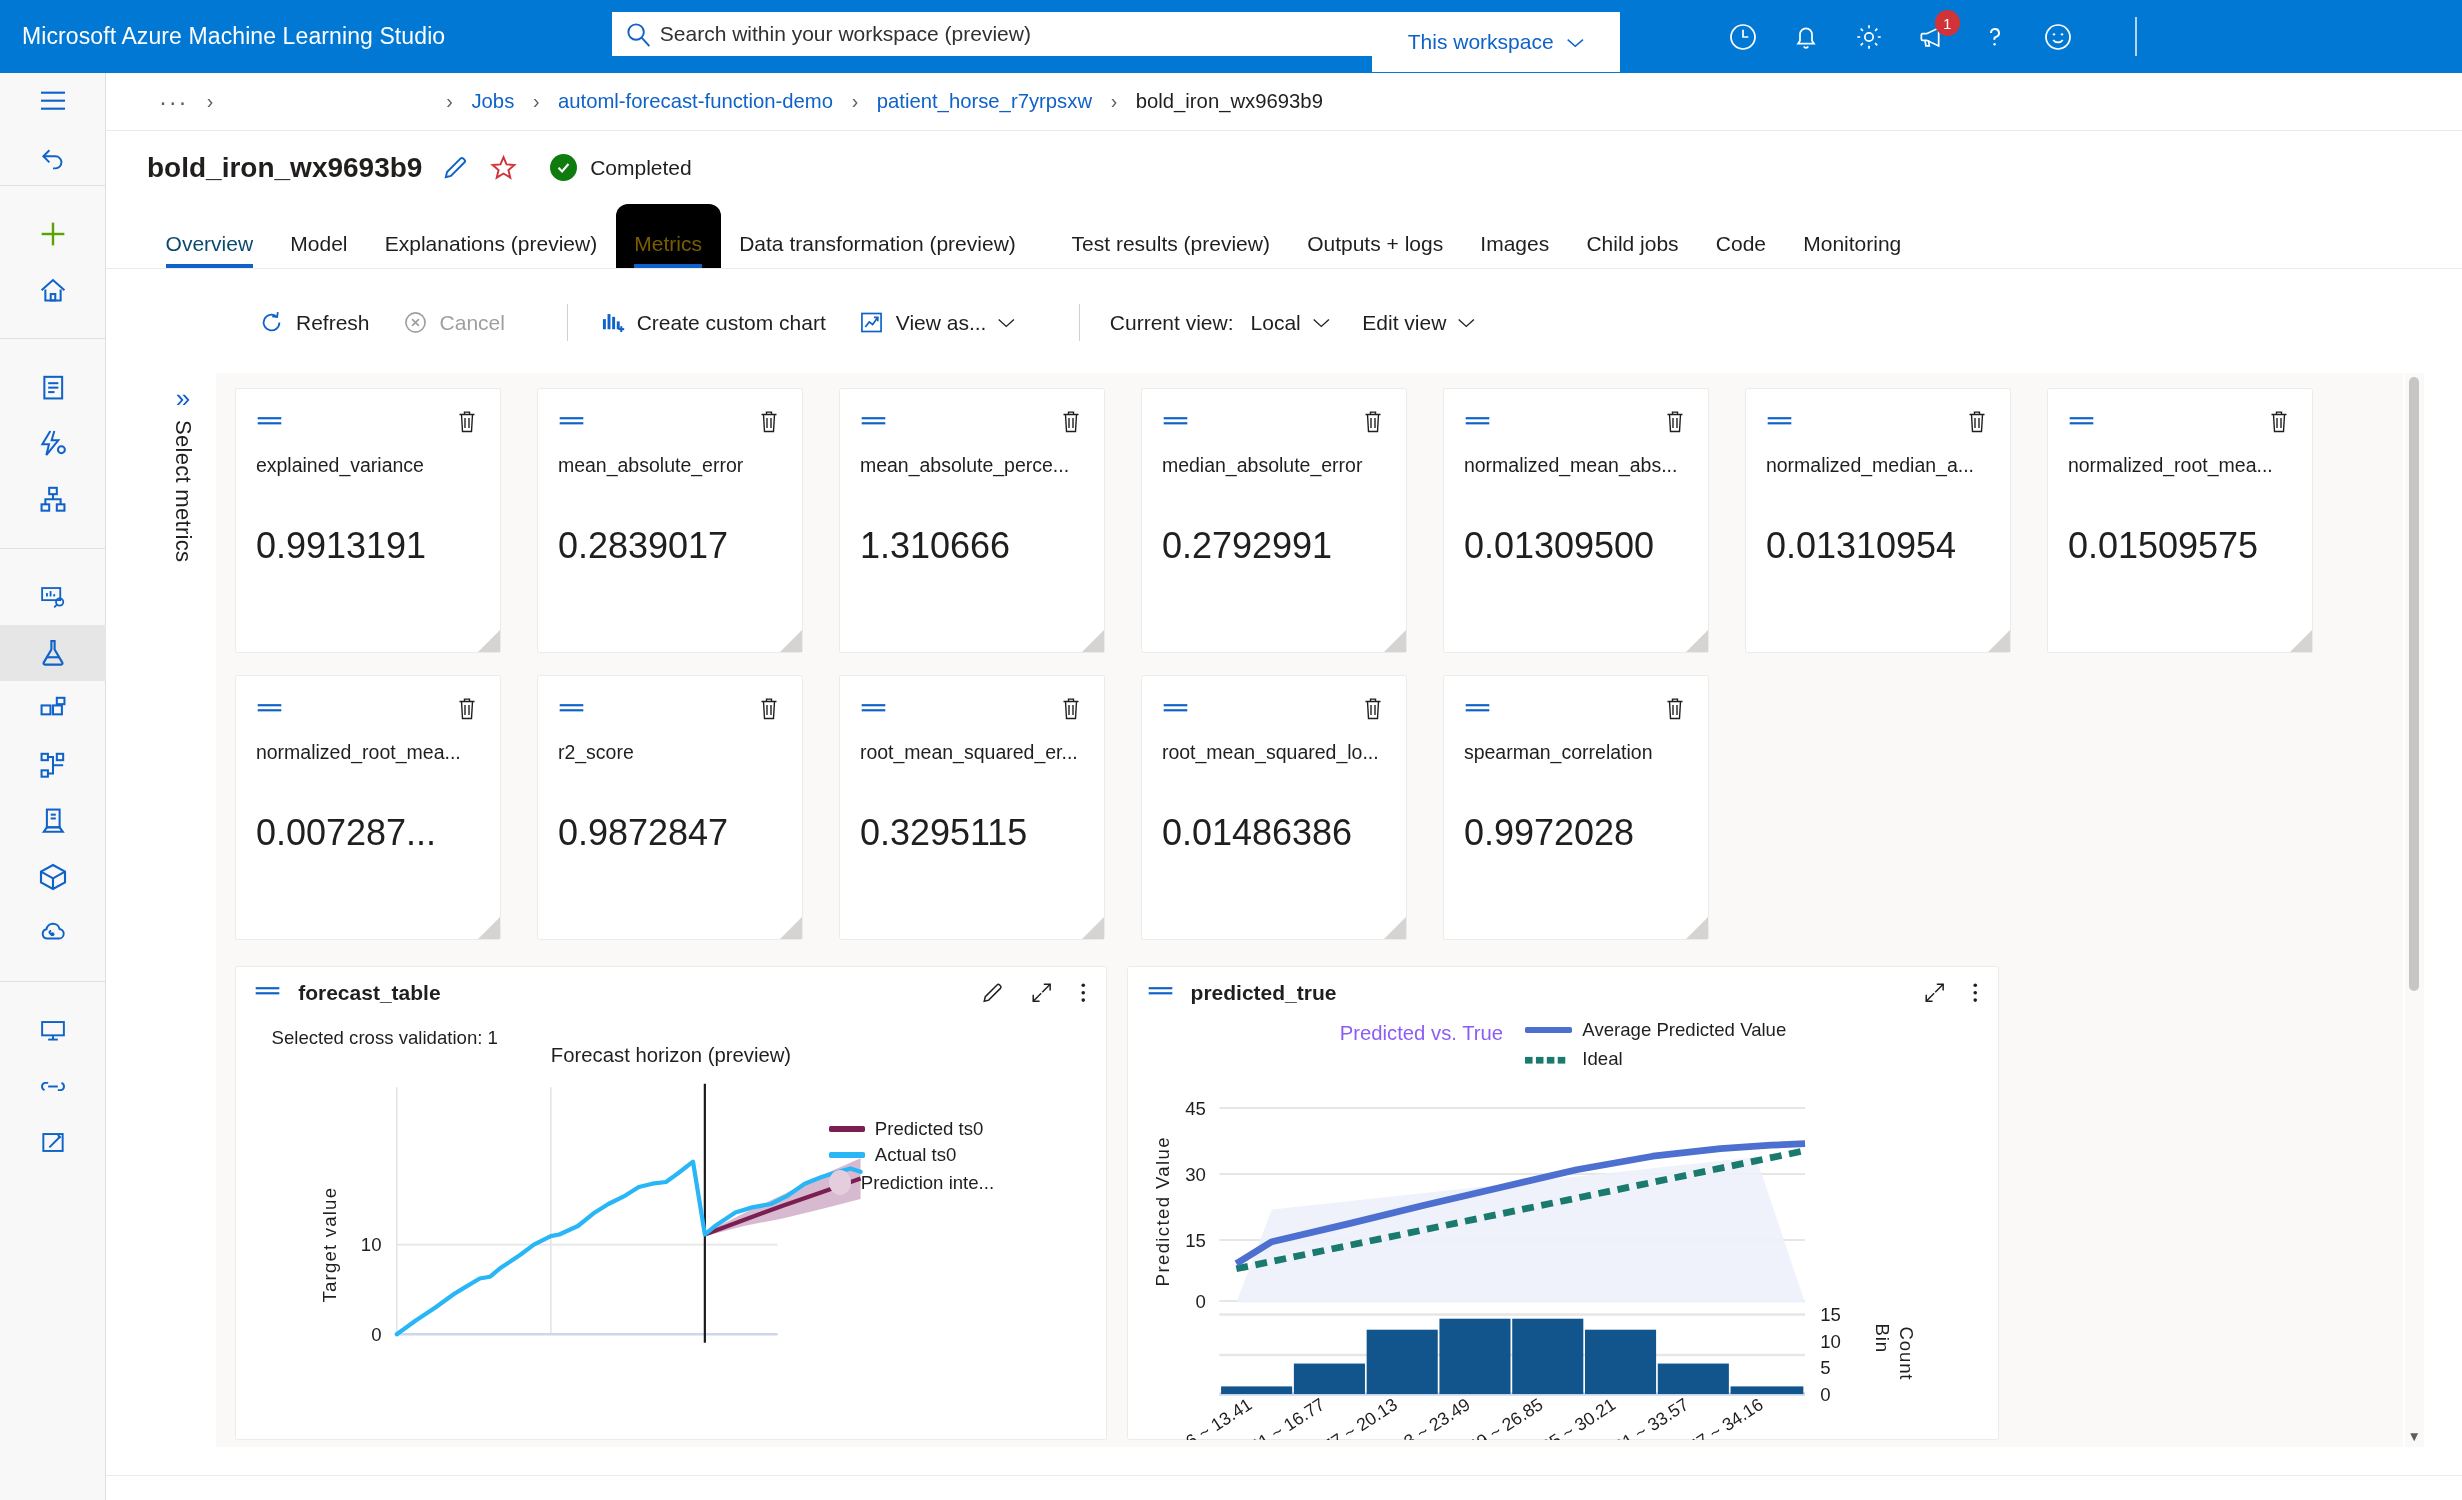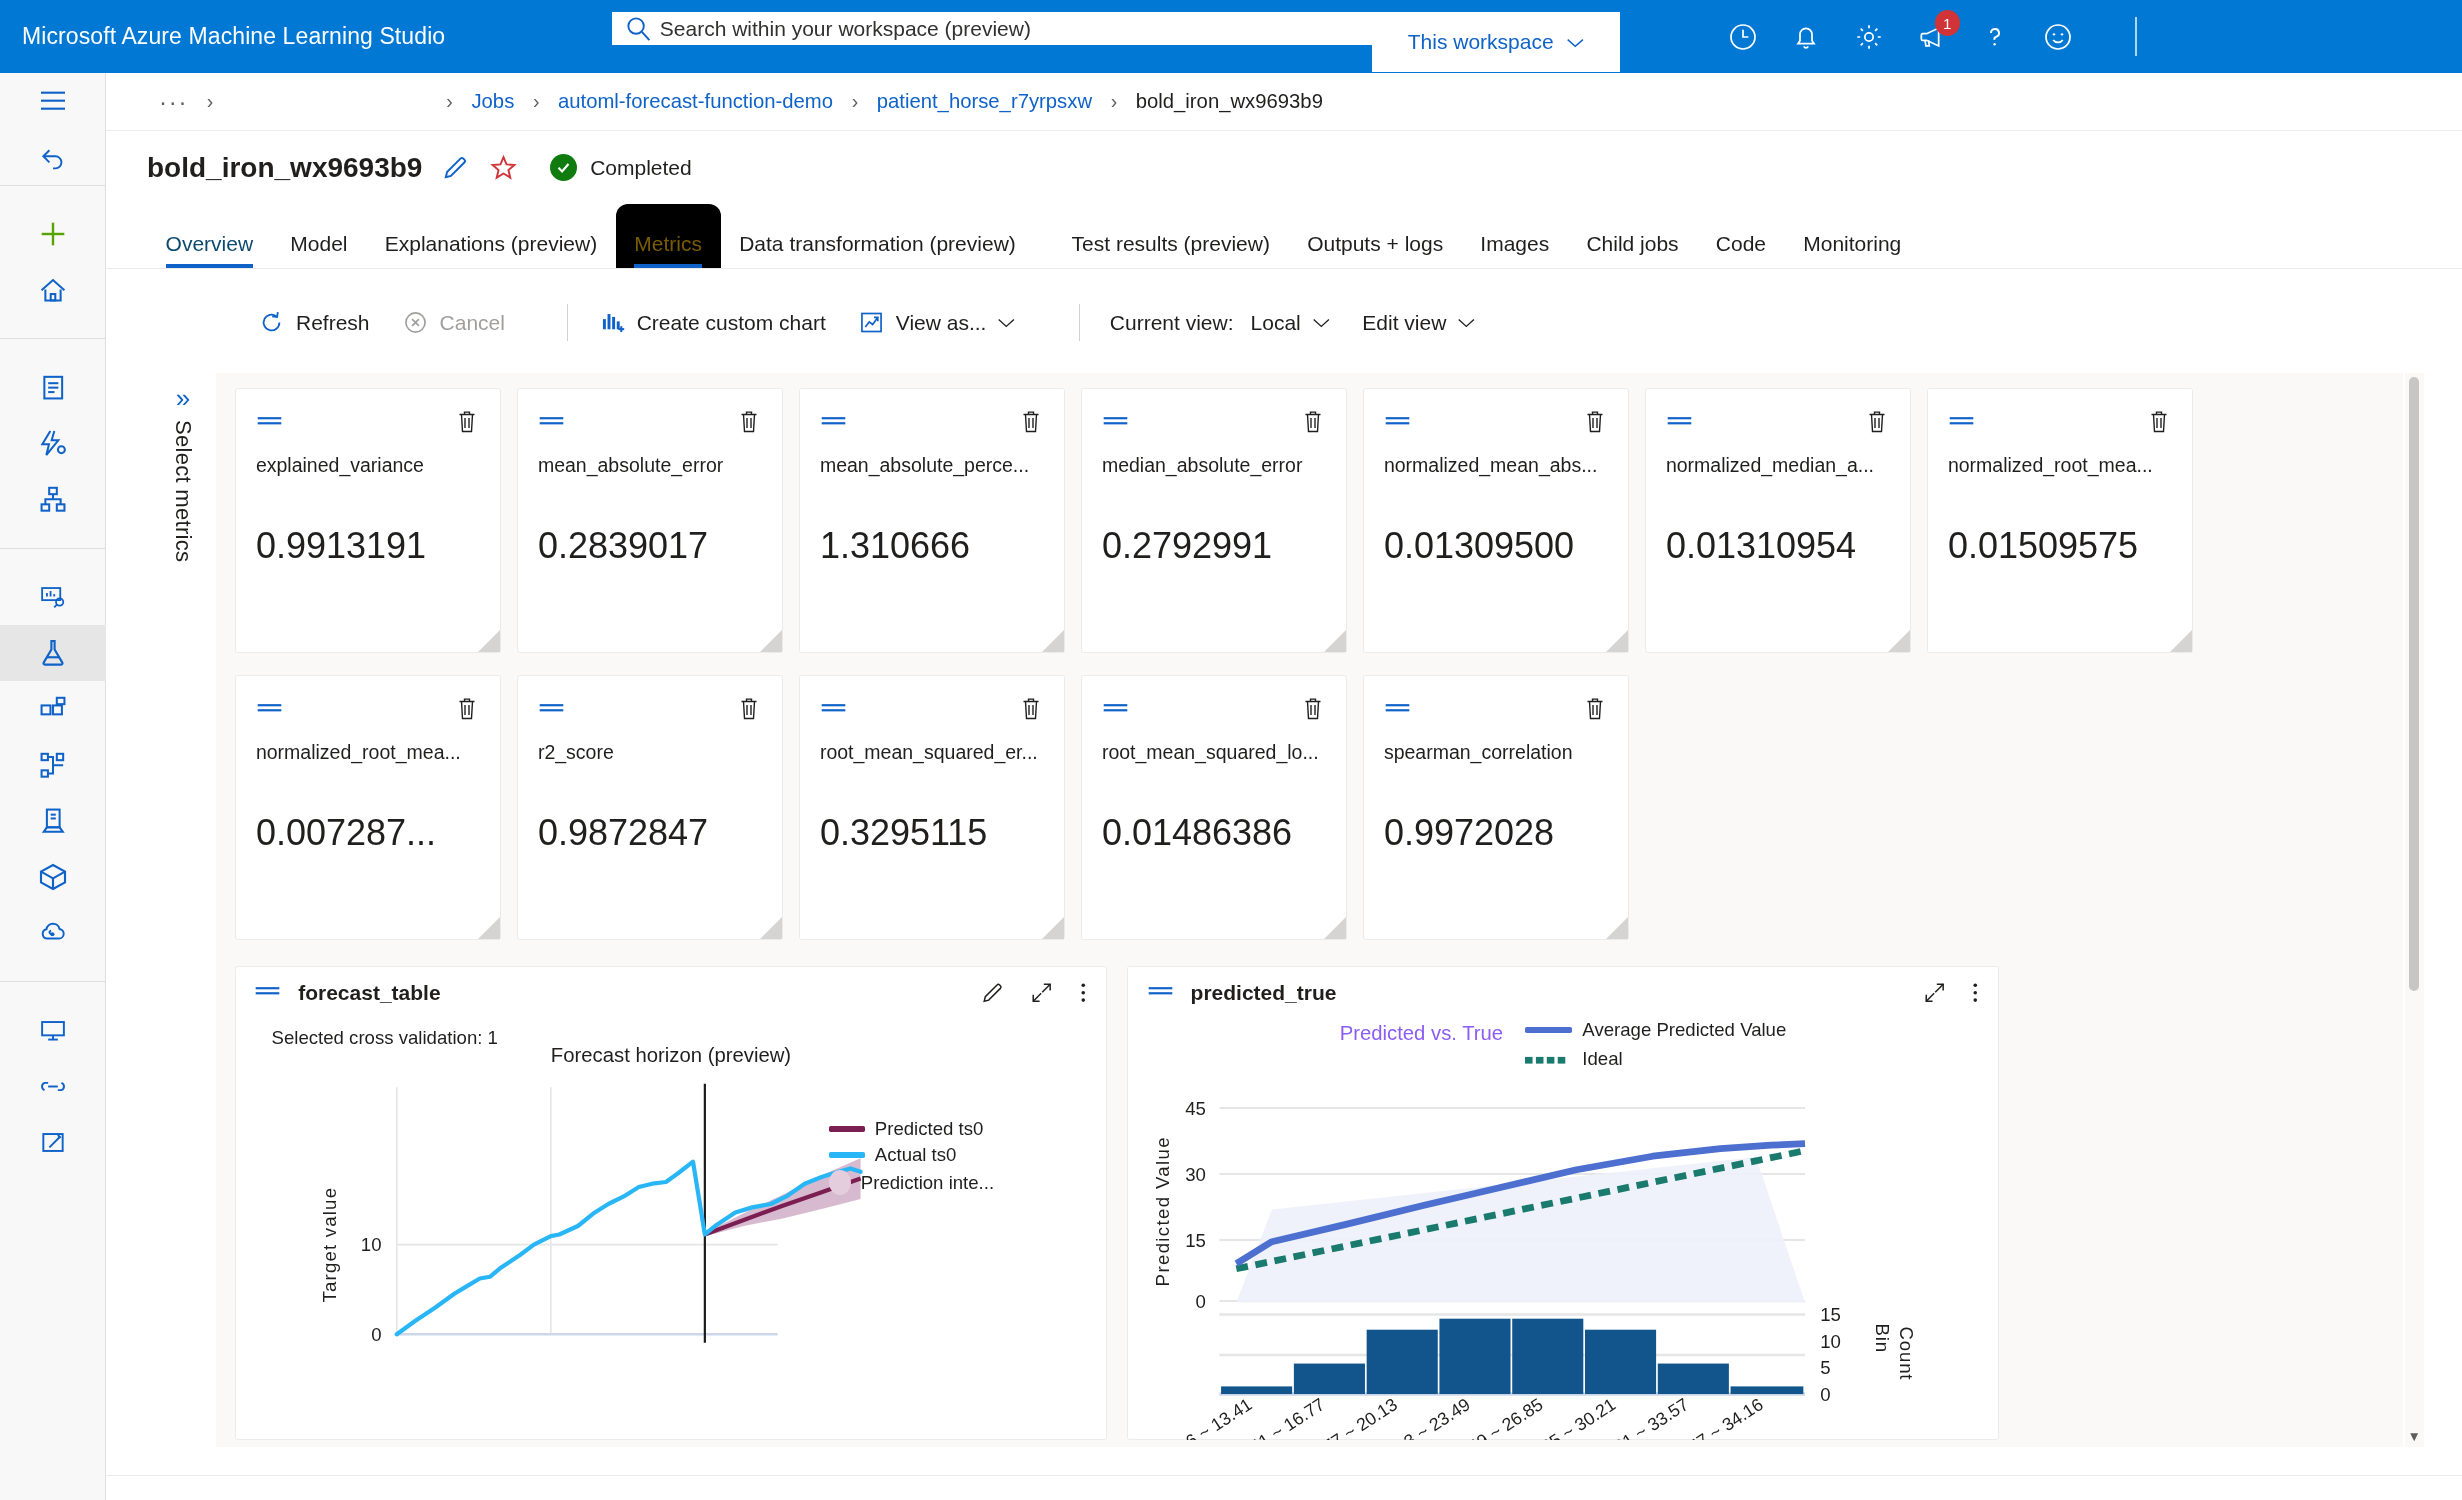--- a/index.html
+++ b/index.html
@@ -14,21 +14,21 @@
   
   #topbar {
     position: absolute; left: 0; top: 0; width: 2462px; height: 73px;
     background: #0078d4; display: flex; align-items: center;
   }
   #topbar .brand {
     color: #fff; font-size: 23px; margin-left: 22px; letter-spacing: 0.1px;
     white-space: nowrap;
   }
   #searchbox {
-    position: absolute; left: 612px; top: 12px; width: 1008px; height: 33px;
+    position: absolute; left: 612px; top: 12px; width: 1008px; height: 44px;
     background: #fff; display: flex; align-items: center; padding: 0 12px; justify-content: space-between;
   }
   #searchbox .mag { width: 29px; height: 29px; flex: none; margin-right: 6.8px; }
   #searchbox input {
     border: 0; outline: 0; flex: 1; font-size: 21px; color: #201f1e;
     font-family: "Liberation Sans", sans-serif; background: transparent;
   }
   #searchbox input::placeholder { color: #323130; }
   #wsscope {
     position: absolute; left: 1372px; top: 12px; width: 248px; height: 60px;
@@ -127,21 +127,21 @@
     margin-top: 8.5px; letter-spacing: 0.3px;
   }
 
   
   #content {
     position: absolute; left: 216px; top: 373px; width: 2187px; height: 1074px;
     background: #faf9f8; overflow: hidden;
   }
 
   
-  #cards { position: absolute; left: 18.6px; top: 15.2px; display: flex; flex-wrap: wrap; gap: 22px 16px; width: 2091px;}
+  #cards { position: absolute; left: 18.6px; top: 15.2px; display: flex; flex-wrap: wrap; gap: 22px 36px; width: 2091px;}
   .card {
     width: 266px; height: 265px; background: #fff; border: 0.8px solid #edebe9;
     border-radius: 2.5px; position: relative; padding: 18.6px 20.3px;
   }
   .card .hdr { display: flex; align-items: flex-start; justify-content: space-between; height: 29px;}
   .card .eq { width: 27px; height: 13.5px; margin-top: 6px; }
   .card .trash { cursor: pointer; }
   .card .mname { margin-top: 17px; font-size: 19.5px; color: #201f1e; white-space: nowrap; overflow: hidden;}
   .card .mval { position: absolute; left: 20.3px; bottom: 85px; font-size: 36px; color: #201f1e; white-space: nowrap;}
   .card .corner {

